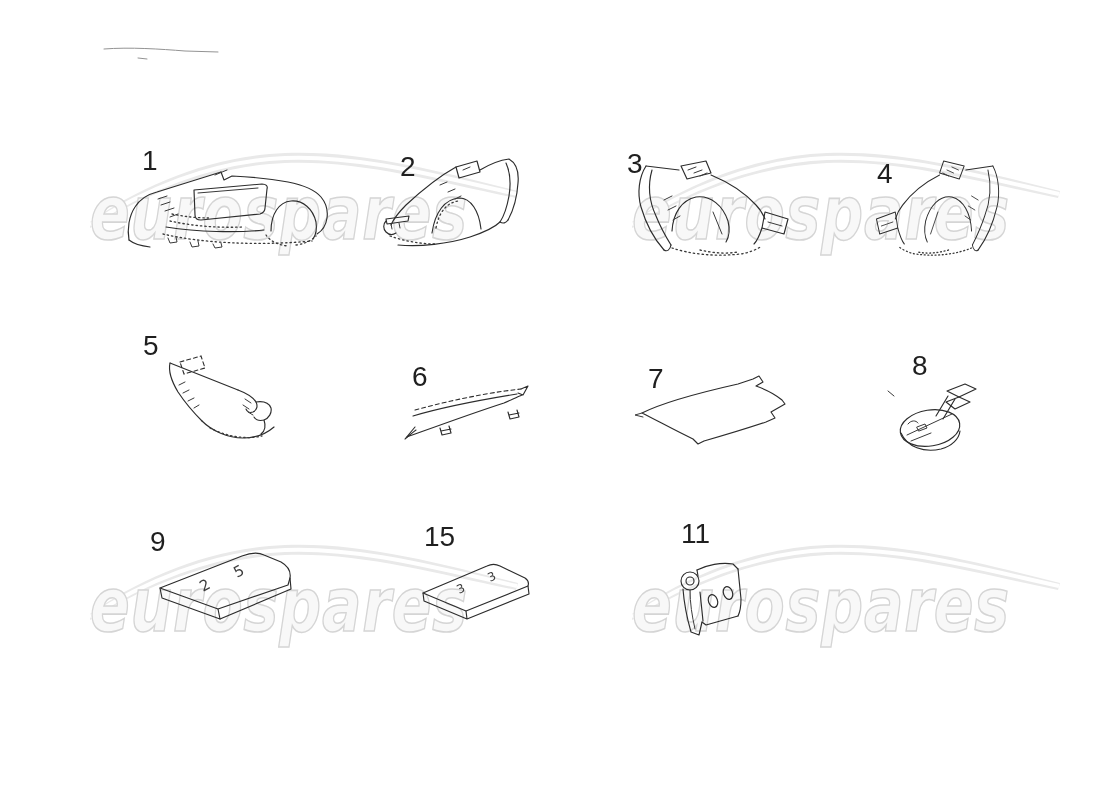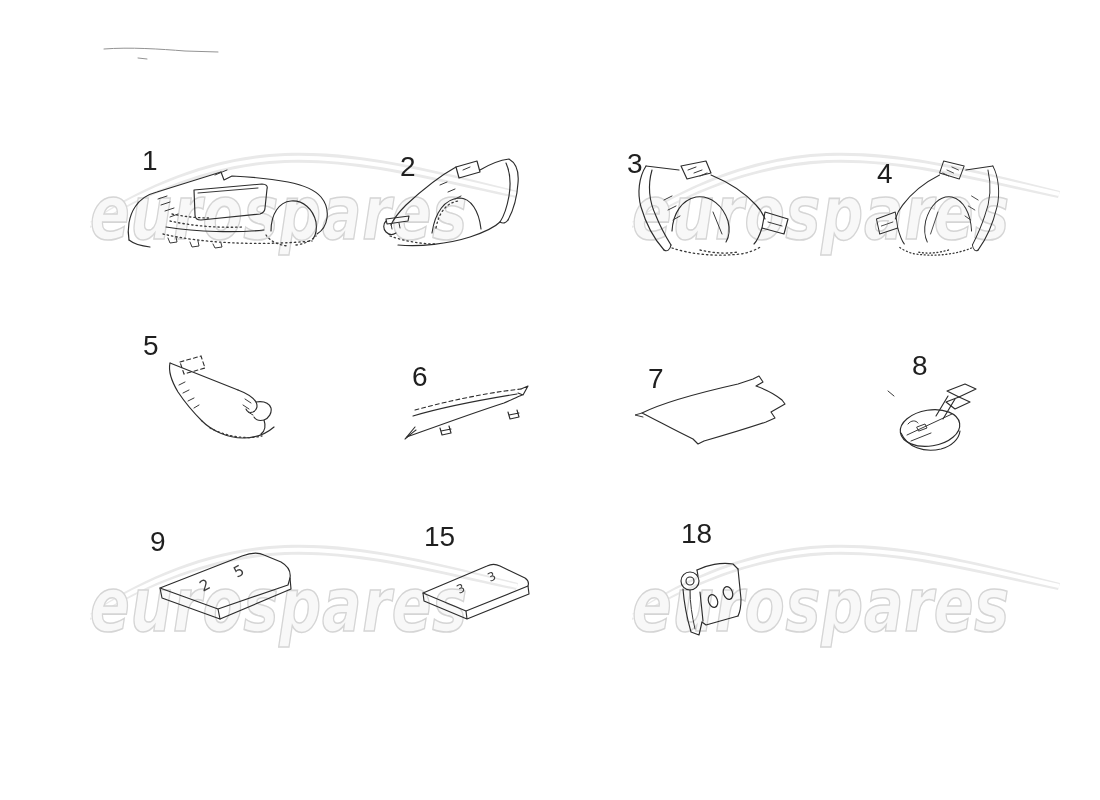--- a/index.html
+++ b/index.html
@@ -176,15 +176,15 @@
   <div class="num" style="left:142px;top:147px;">1</div>
   <div class="num" style="left:400px;top:153px;">2</div>
   <div class="num" style="left:627px;top:150px;">3</div>
   <div class="num" style="left:877px;top:160px;">4</div>
   <div class="num" style="left:143px;top:332px;">5</div>
   <div class="num" style="left:412px;top:363px;">6</div>
   <div class="num" style="left:648px;top:365px;">7</div>
   <div class="num" style="left:912px;top:352px;">8</div>
   <div class="num" style="left:150px;top:528px;">9</div>
   <div class="num" style="left:424px;top:523px;">15</div>
-  <div class="num" style="left:681px;top:520px;">18</div>
+  <div class="num" style="left:681px;top:520px;">11</div>
 
 </div>
 
 </body></html>

